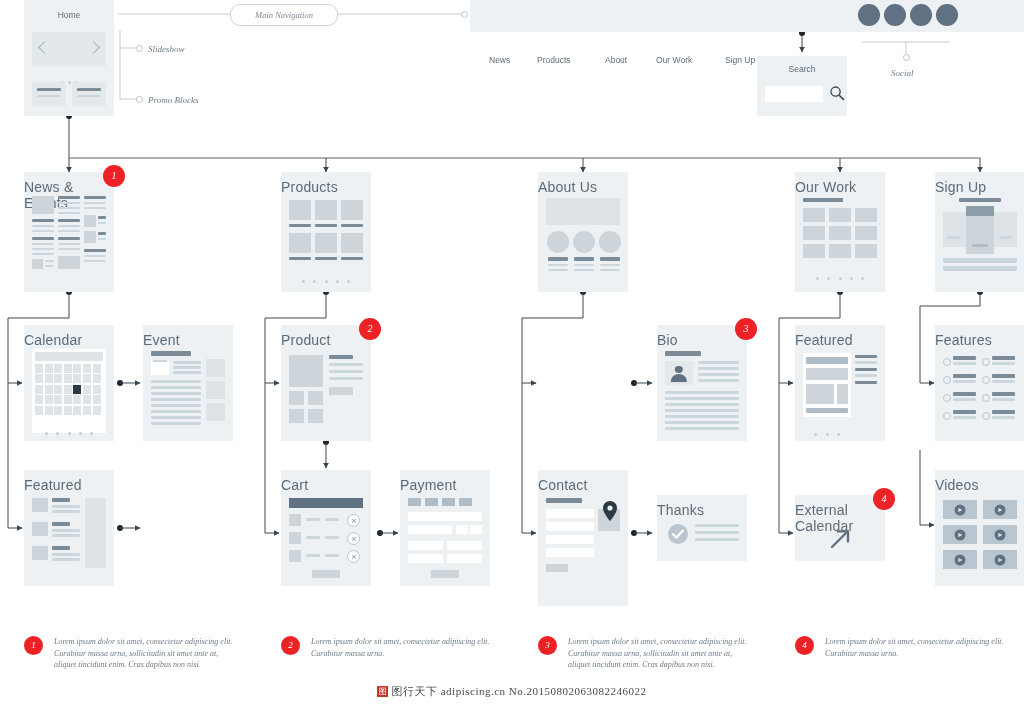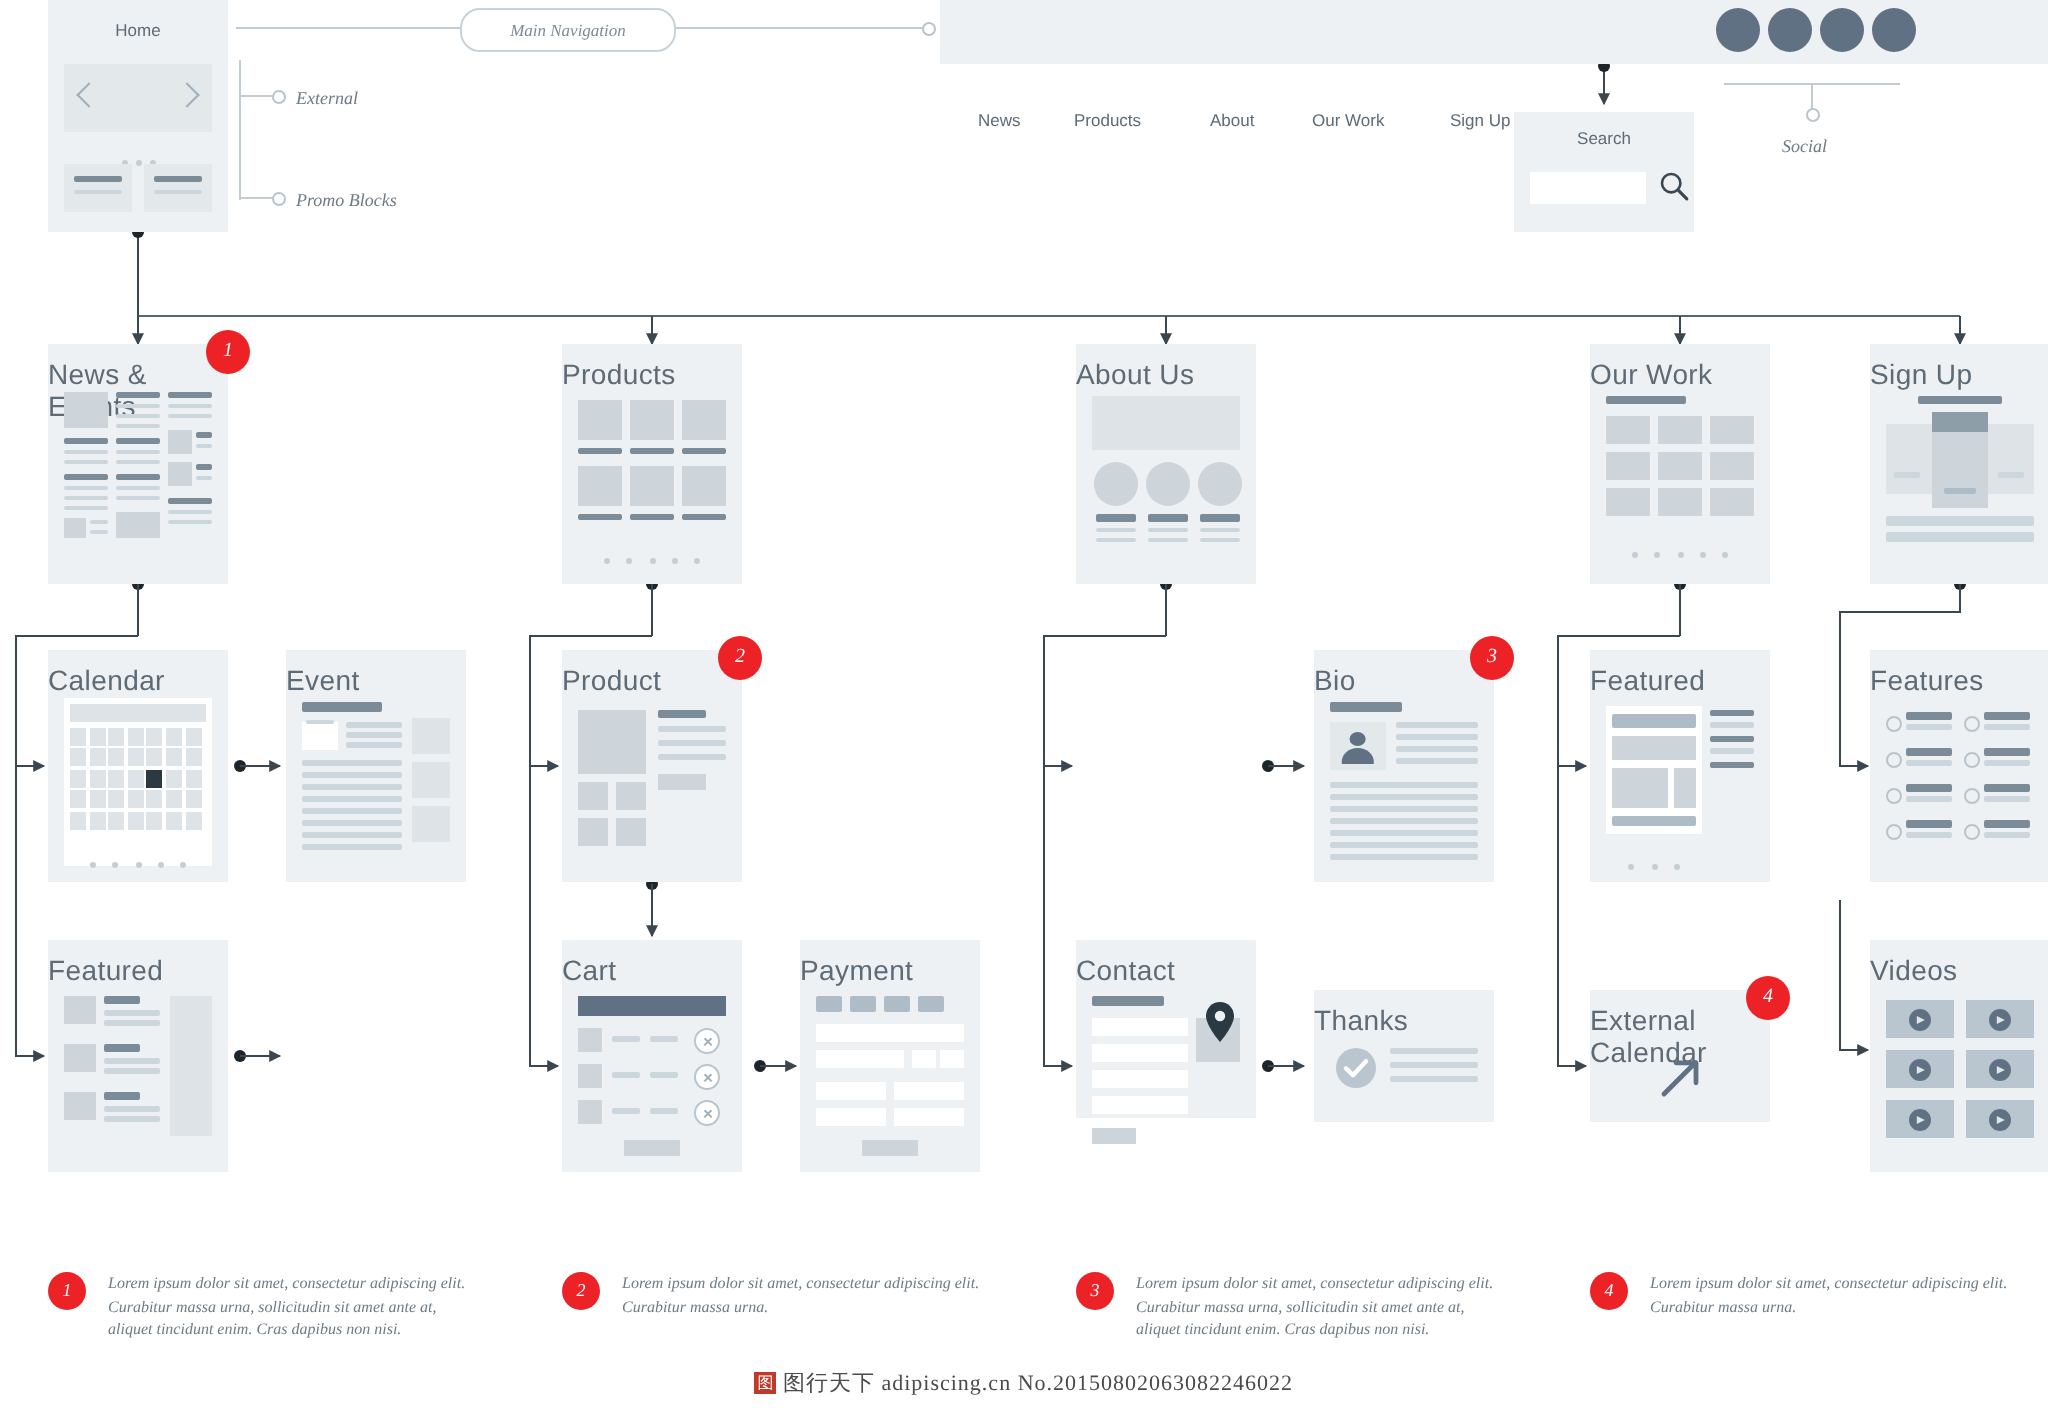--- a/index.html
+++ b/index.html
@@ -228,21 +228,21 @@
     <div class="promo" style="left:48px;">
       <div class="bar dk" style="position:absolute;left:5px;top:6px;width:24px;height:3px;"></div>
       <div class="bar" style="position:absolute;left:5px;top:13px;width:24px;height:2px;"></div>
     </div>
   </div>
 
   <div id="navpill">Main Navigation</div>
   <div class="anno-ring" style="left:461px;top:11px;"></div>
 
   <div class="anno-ring" style="left:136px;top:45px;"></div>
-  <div class="anno" style="left:148px;top:44px;">External</div>
+  <div class="anno" style="left:148px;top:44px;">Slideshow</div>
   <div class="anno-ring" style="left:136px;top:96px;"></div>
   <div class="anno" style="left:148px;top:95px;">Promo Blocks</div>
 
   <div id="headerbar">
     <span class="nav" style="left:19px;">News</span>
     <span class="nav" style="left:67px;">Products</span>
     <span class="nav" style="left:135px;">About</span>
     <span class="nav" style="left:186px;">Our Work</span>
     <span class="nav" style="left:255px;">Sign Up</span>
     <span class="nav" style="left:316px;">Search</span>
@@ -609,21 +609,21 @@
       <div class="white" style="position:absolute;left:48px;top:31px;width:12px;height:9px;"></div>
       <div class="white" style="position:absolute;left:62px;top:31px;width:12px;height:9px;"></div>
       <div class="white" style="position:absolute;left:0;top:47px;width:35px;height:9px;"></div>
       <div class="white" style="position:absolute;left:39px;top:47px;width:35px;height:9px;"></div>
       <div class="white" style="position:absolute;left:0;top:60px;width:35px;height:9px;"></div>
       <div class="white" style="position:absolute;left:39px;top:60px;width:35px;height:9px;"></div>
       <div class="blk" style="position:absolute;left:23px;top:76px;width:28px;height:8px;"></div>
     </div>
   </div>
 
-  <div class="card" style="left:538px;top:470px;width:90px;height:89px;">
+  <div class="card" style="left:538px;top:470px;width:90px;height:136px;">
     <div class="card-title">Contact</div>
     <div class="body">
       <div class="bar dk" style="position:absolute;left:0;top:4px;width:36px;height:5px;"></div>
       <div class="white" style="position:absolute;left:0;top:15px;width:48px;height:9px;"></div>
       <div class="white" style="position:absolute;left:0;top:28px;width:48px;height:9px;"></div>
       <div class="white" style="position:absolute;left:0;top:41px;width:48px;height:9px;"></div>
       <div class="white" style="position:absolute;left:0;top:54px;width:48px;height:9px;"></div>
       <div class="blk" style="position:absolute;left:0;top:70px;width:22px;height:8px;"></div>
       <div class="blk" style="position:absolute;left:52px;top:15px;width:22px;height:22px;"></div>
       <svg style="position:absolute;left:56px;top:6px;width:16px;height:22px;" viewBox="0 0 16 22">

